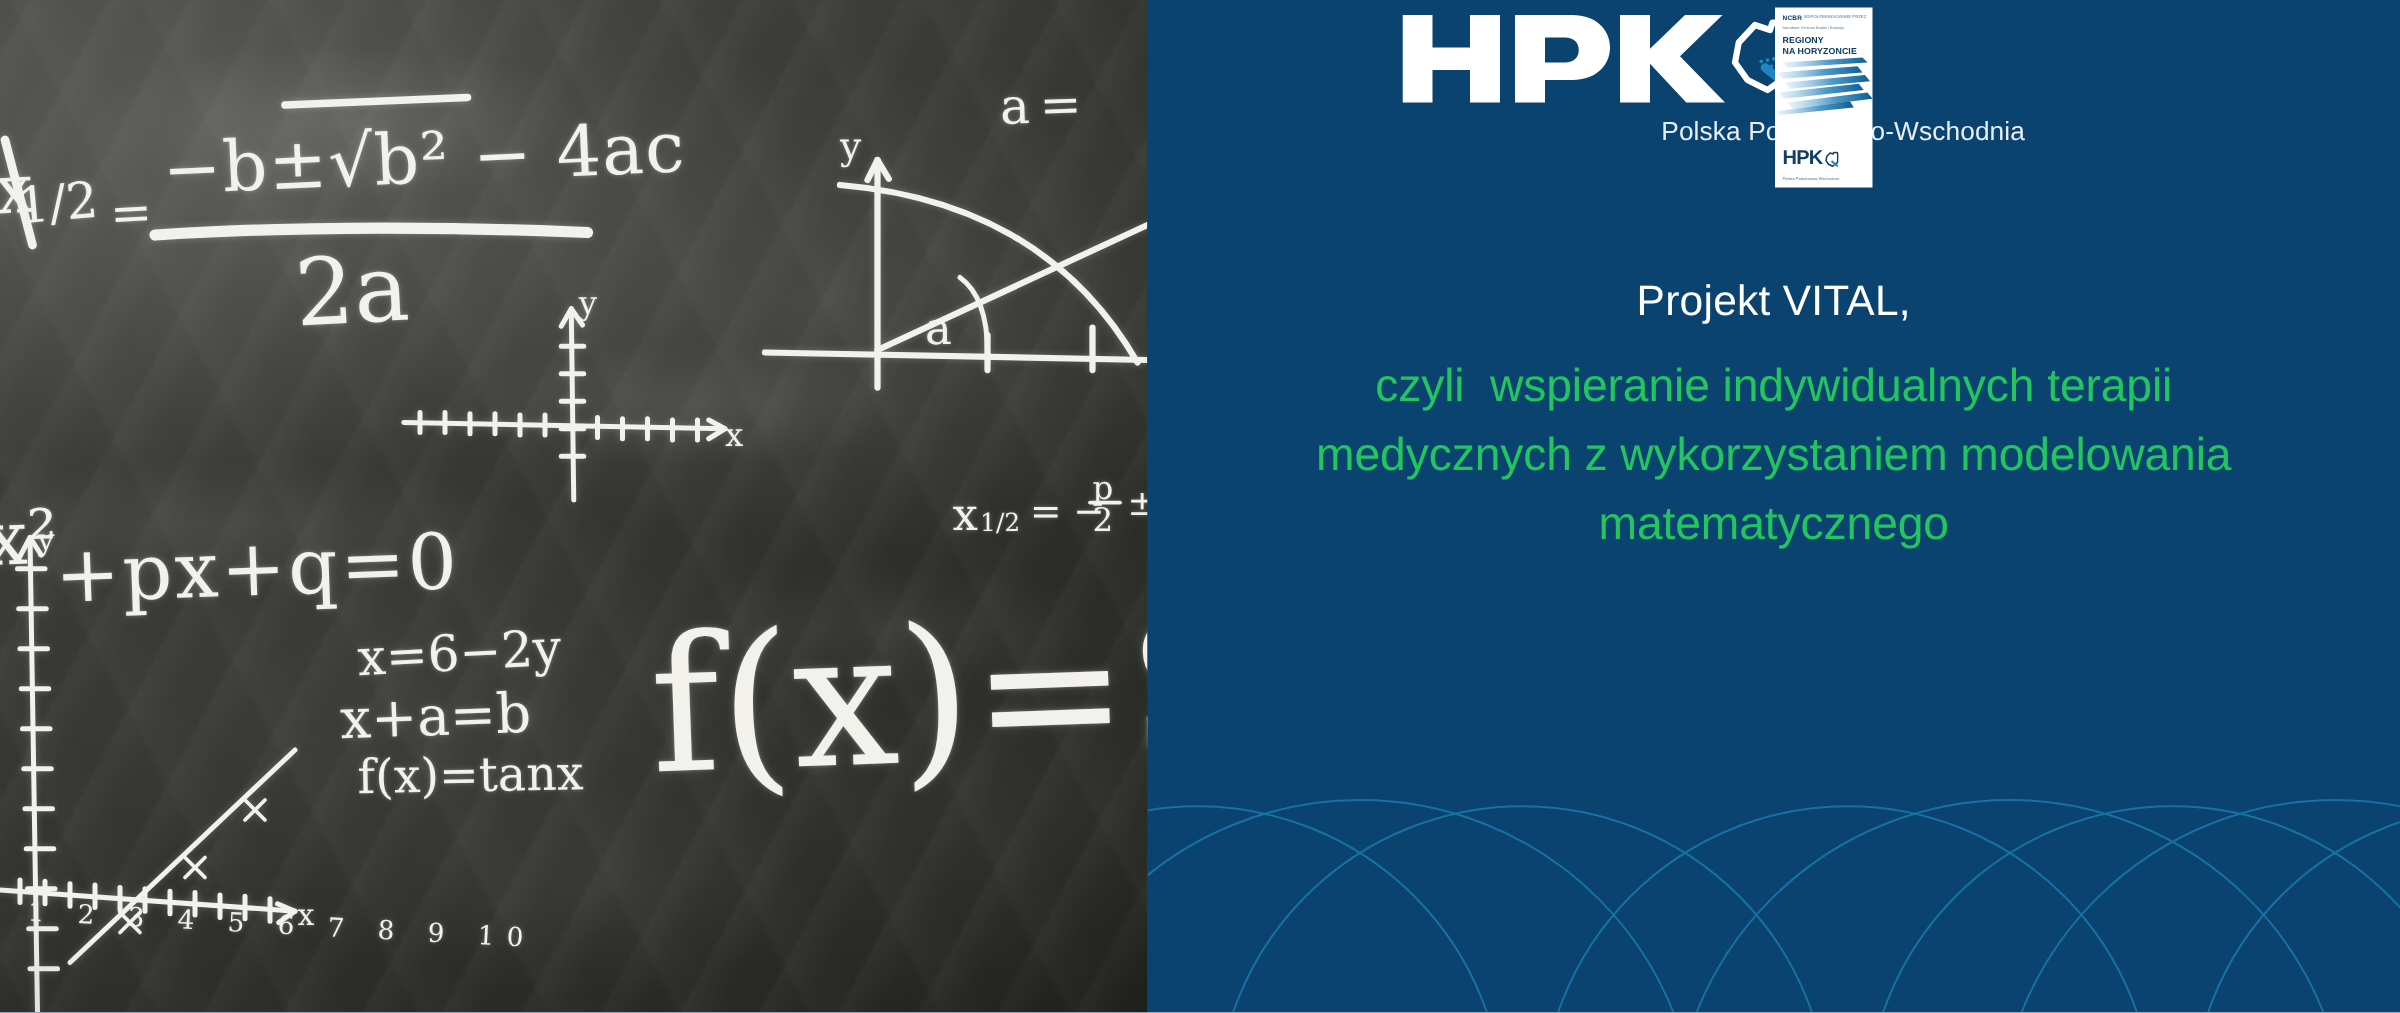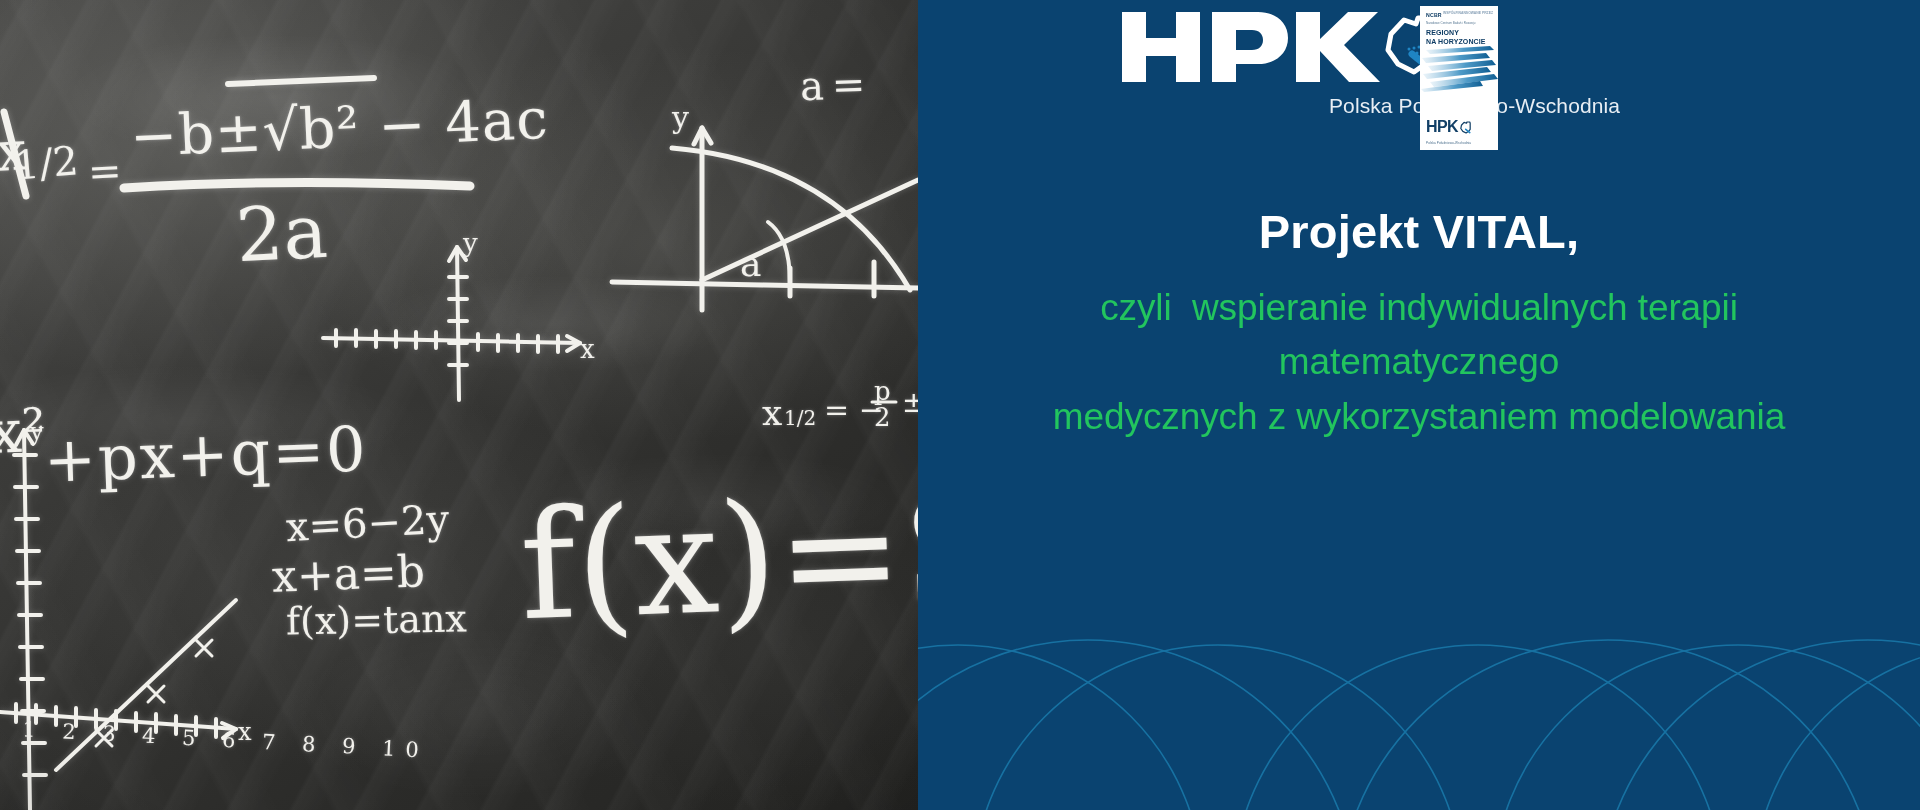--- a/index.html
+++ b/index.html
@@ -178,25 +178,25 @@
   #headline {
     position: absolute;
     left: 0; top: 206px;
     width: 1002px;
     text-align: center;
     padding: 0 14px;
     box-sizing: border-box;
   }
   #title-main {
     color: #ffffff;
-    font-size: 47px;
-    font-weight: bold;
+    font-size: 34px;
+    font-weight: normal;
     line-height: 1.12;
     letter-spacing: .2px;
-    margin: 0 0 22px 0;
+    margin: 16px 0 22px 0;
     font-family: "Liberation Sans", sans-serif;
   }
   .subtitle-line {
     color: #22c55e;
     font-size: 37px;
     font-weight: normal;
     line-height: 1.48;
     letter-spacing: -.1px;
     white-space: pre;
     font-family: "Liberation Sans", sans-serif;
@@ -408,18 +408,18 @@
             <path d="M28 40 L48 56" stroke="#1f85c4" stroke-width="8" stroke-linecap="round"></path>
           </svg>
         </div>
         <div class="ncbr-bottom-sub">Polska Południowo-Wschodnia</div>
       </div>
     </div>
 
     <div id="headline">
       <h1 id="title-main">Projekt VITAL,</h1>
       <div class="subtitle-line">czyli  wspieranie indywidualnych terapii</div>
+      <div class="subtitle-line">medycznych z wykorzystaniem modelowania</div>
       <div class="subtitle-line">matematycznego</div>
-      <div class="subtitle-line">medycznych z wykorzystaniem modelowania</div>
     </div>
 
   </div>
 </div>
 
 </body></html>

